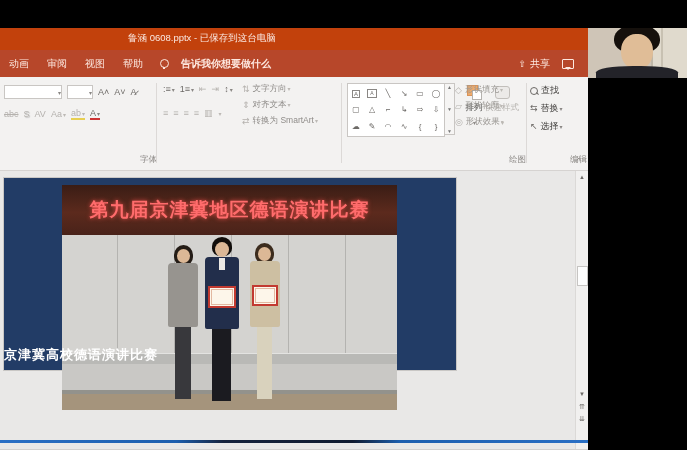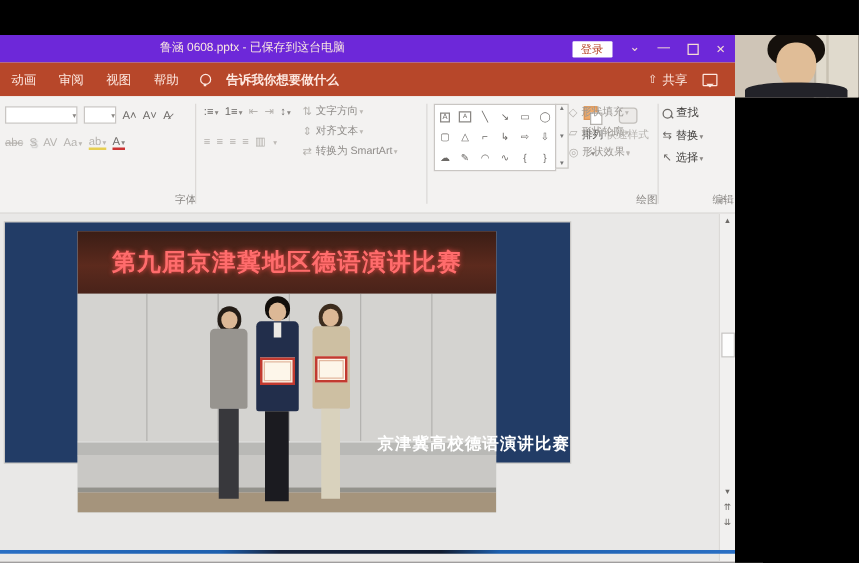--- a/index.html
+++ b/index.html
@@ -5,21 +5,21 @@
   html,body{margin:0;padding:0;background:#000;}
   body{width:687px;height:450px;overflow:hidden;position:relative;
        font-family:"Liberation Sans","DejaVu Sans",sans-serif;
        -webkit-font-smoothing:antialiased;}
   .stage{position:absolute;inset:0;background:#000;}
 
   
   .ppt{position:absolute;left:0;top:28px;width:588px;height:414px;background:#f3f2f1;}
 
   
-  .titlebar{position:absolute;left:0;top:0;width:100%;height:22px;background:#6d28d9;
+  .titlebar{position:absolute;left:0;top:0;width:100%;height:22px;background:#c2410c;
             display:flex;align-items:center;}
   .title-text{position:absolute;left:128px;top:4px;font-size:9.5px;color:#fbe9e2;white-space:nowrap;}
   .tb-right{position:absolute;right:8px;top:0;height:22px;display:flex;align-items:center;gap:14px;}
   .signin{background:#fff;color:#b7472a;font-size:9px;padding:2px 7px;border-radius:1px;line-height:1;}
   .tb-ico{color:#f6ddd4;font-size:10px;line-height:1;}
   .restore-ico{width:7px;height:7px;border:1px solid #f6ddd4;display:inline-block;}
 
   
   .tabrow{position:absolute;left:0;top:22px;width:100%;height:27px;background:#b7472a;
           display:flex;align-items:center;font-size:10px;color:#fde8e0;}
@@ -105,21 +105,21 @@
   .lowall{position:absolute;left:0;top:179px;width:100%;height:26px;background:#c9c8c5;}
   .baseboard{position:absolute;left:0;top:205px;width:100%;height:4px;background:#93928c;}
   .floor{position:absolute;left:0;top:209px;width:100%;height:16px;background:#a5947c;}
   .person{position:absolute;}
   .head{position:absolute;border-radius:50%;background:#dcb896;}
   .hair{position:absolute;border-radius:50% 50% 40% 40%;background:#241c16;}
   .torso{position:absolute;border-radius:4px 4px 2px 2px;}
   .legs{position:absolute;}
   .cert{position:absolute;background:#fdf6ea;border:2px solid #c23a30;box-sizing:border-box;}
   .cert::after{content:"";position:absolute;inset:1px;border:1px solid #e2b8a0;}
-  .caption{position:absolute;left:0;bottom:6px;width:100%;text-align:right;
+  .caption{position:absolute;left:0;bottom:6px;width:100%;text-align:left;
            font-family:"Liberation Serif","DejaVu Serif",serif;font-weight:bold;
            font-size:13px;color:#fff;letter-spacing:1px;}
 
   
   .vscroll{position:absolute;right:0;top:0;width:12px;height:100%;background:#f1f0ef;
            border-left:1px solid #dbd9d7;display:block;}
   .vs-btn{position:absolute;left:0;width:100%;text-align:center;font-size:6px;color:#6d6a67;line-height:10px;}
   .vs-thumb{position:absolute;left:1px;width:9px;height:18px;background:#fdfdfd;border:1px solid #c6c4c2;top:95px;}
 
   
@@ -143,27 +143,20 @@
 </style>
 </head>
 <body>
 
 <div class="stage">
 
   <div class="ppt">
 
     <div class="titlebar">
       <div class="title-text">鲁涵 0608.pptx - 已保存到这台电脑</div>
-      <div class="tb-right">
-        <span class="signin">登录</span>
-        <span class="tb-ico">⌄</span>
-        <span class="tb-ico">—</span>
-        <span class="restore-ico"></span>
-        <span class="tb-ico" style="font-size:12px;">×</span>
-      </div>
     </div>
 
     <div class="tabrow">
       <div class="tab">动画</div>
       <div class="tab">审阅</div>
       <div class="tab">视图</div>
       <div class="tab">帮助</div>
       <div class="tellme">
         <span class="bulb"></span>
         <span>告诉我你想要做什么</span>

